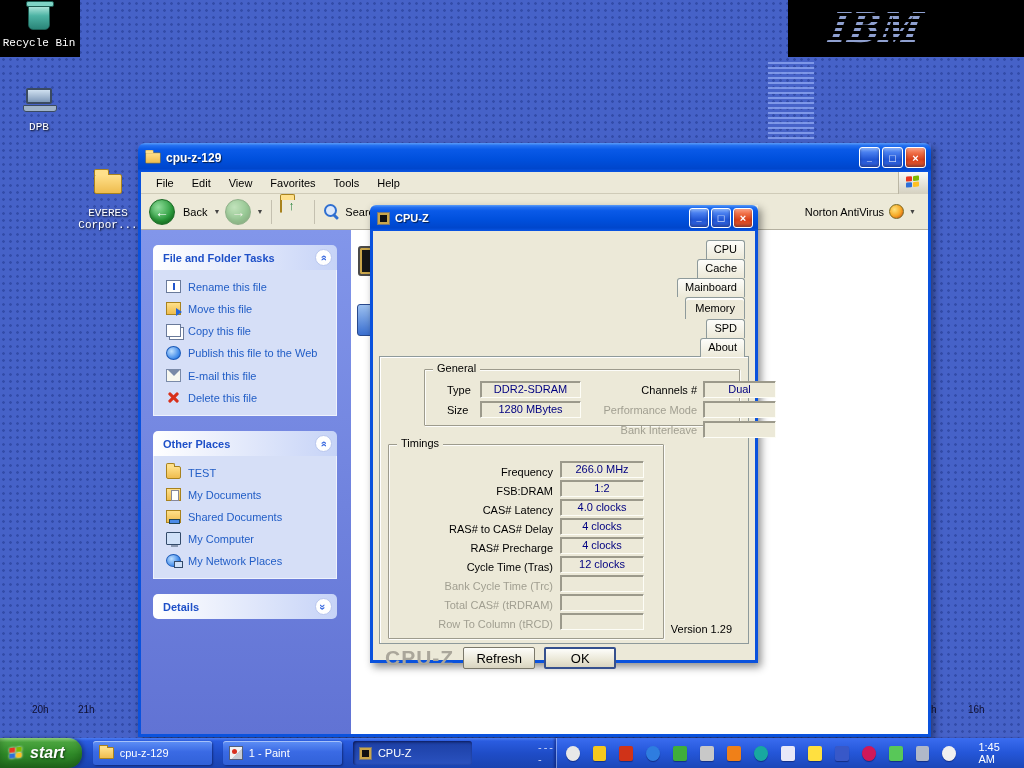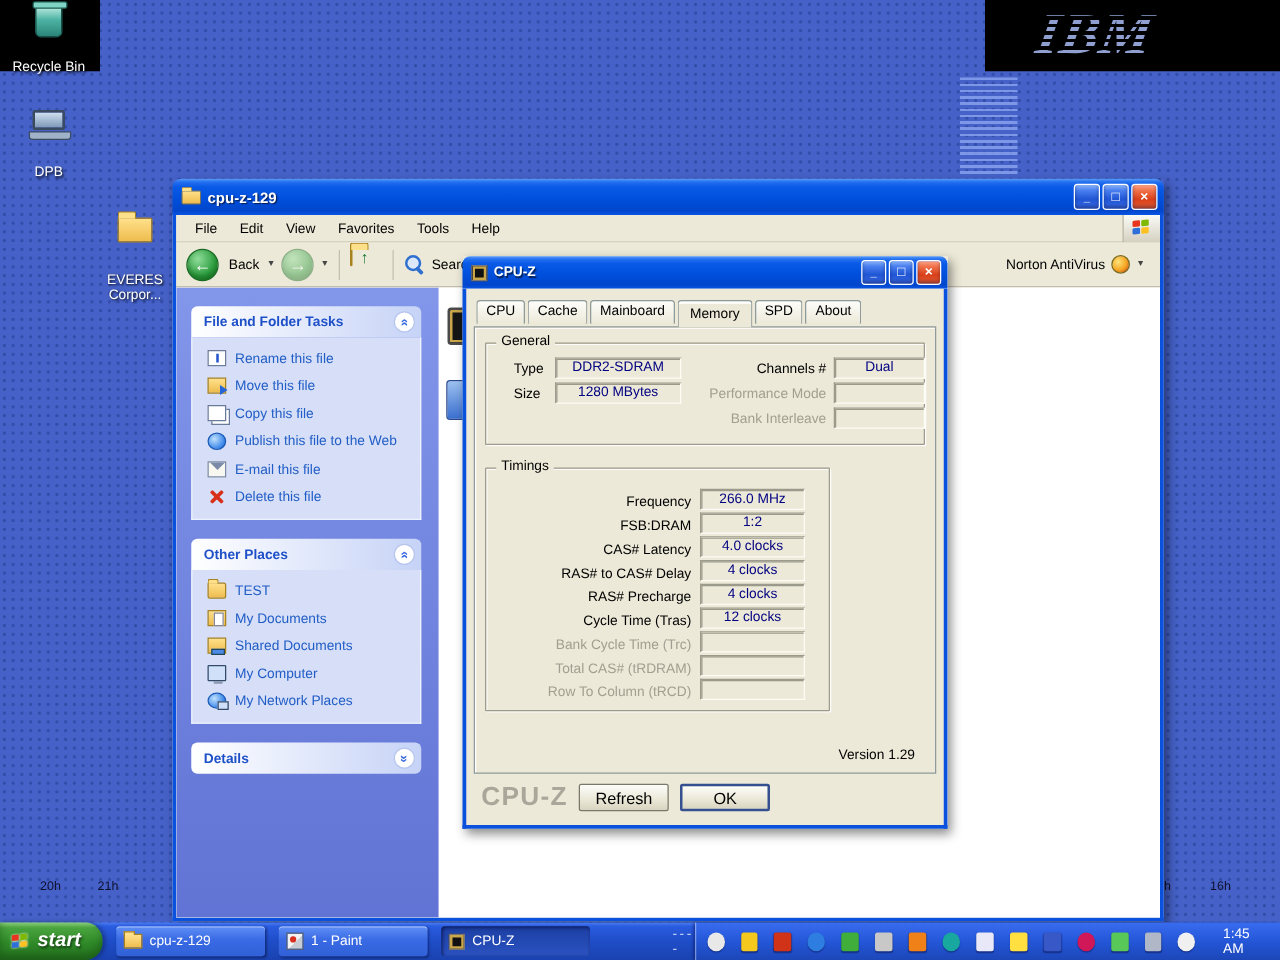--- a/index.html
+++ b/index.html
@@ -15,21 +15,21 @@
   .bk-right { position:absolute; left:788px; top:0; width:236px; height:57px; background:#000; }
   .ibm { position:absolute; left:830px; top:0px; font-family:"Liberation Serif", serif;
     font-weight:bold; font-style:italic; font-size:46px; color:#8fa0d0;
     transform:skewX(-10deg); letter-spacing:1px; }
   .ibm-stripes { position:absolute; left:812px; top:4px; width:150px; height:46px;
     background:repeating-linear-gradient(180deg, transparent 0 3px, #000 3px 6px); pointer-events:none; }
   .wall-stripes { position:absolute; left:768px; top:62px; width:46px; height:78px;
     background:repeating-linear-gradient(180deg, rgba(140,165,240,.8) 0 2px, transparent 2px 5px); }
 
   .dicon { position:absolute; width:74px; text-align:center; color:#fff; cursor:default; }
-  .dicon .lbl { margin-top:14px; font-size:11px; text-shadow:1px 1px 2px #000; line-height:12px; }
+  .dicon .lbl { margin-top:3px; font-size:11px; text-shadow:1px 1px 2px #000; line-height:12px;font-family:Liberation Mono, monospace; }
   .icon-box { width:32px; height:30px; margin:0 auto; position:relative; }
 
   .recycle-glyph { width:22px; height:26px; margin:0 auto;
     background:linear-gradient(180deg,#bfeee4,#4db3a4 45%,#2a8578); border:1px solid #1c5c52;
     border-radius:3px 3px 5px 5px; position:relative; }
   .recycle-glyph::before { content:""; position:absolute; left:-3px; top:-4px; width:26px; height:4px;
     background:#7fd4c6; border:1px solid #1c5c52; border-radius:2px; }
 
   .laptop-glyph { width:26px; height:16px; margin:4px auto 0;
     background:linear-gradient(#cfe0f0,#7e98b8); border:2px solid #3a4a60; border-radius:2px; position:relative; }
@@ -133,33 +133,33 @@
     background:linear-gradient(#9cc0f0,#3a6fd0); border:1px solid #28498e; border-radius:3px; }
 
   
   .cpuz { left:370px; top:205px; width:388px; height:458px; z-index:30; }
   .cpuz .titlebar { height:26px; border-radius:6px 6px 0 0; }
   .cpuz .t-text { font-size:11px; }
   .cpuz .cbtn { width:20px; height:20px; }
   .cpuz .win-body { height:calc(100% - 26px); padding:4px 6px 5px; }
   .chip-sm { width:13px; height:13px; background:#111; border:1px solid #777; box-shadow:inset 0 0 0 2px #caa64a; flex:0 0 13px; }
 
-  .tabstrip { display:flex; align-items:flex-start; padding:4px 2px 0; position:relative; z-index:2; }
+  .tabstrip { display:flex; align-items:flex-end; padding:4px 2px 0; position:relative; z-index:2;flex-direction:column; }
   .tab { font-size:11px; height:19px; line-height:17px; padding:0 7px;
     background:linear-gradient(180deg,#fdfdfa,#ece9d8); border:1px solid #8e9a9b; border-bottom:none;
     border-radius:3px 3px 0 0; margin-right:2px; cursor:pointer; position:relative; top:1px; }
   .tab.active { height:22px; line-height:20px; padding:0 9px; background:#ece9d8; z-index:3; top:1px;
     box-shadow:inset 0 2px 0 #fff; }
   .page { flex:1; border:1px solid #8e9a9b; box-shadow:inset 1px 1px 0 #fff; background:#ece9d8;
     position:relative; padding:12px 8px 4px; }
 
   .groupbox { position:relative; border:1px solid #9d9b8d; border-radius:1px;
     box-shadow:inset 1px 1px 0 rgba(255,255,255,.85), 1px 1px 0 rgba(255,255,255,.85); }
   .legend { position:absolute; top:-8px; left:8px; background:#ece9d8; padding:0 4px; font-size:11px; }
-  .gb-general { height:82px; margin-bottom:18px; }
+  .gb-general { height:57px; margin-bottom:18px;margin-left:36px; }
   .gb-general .lbl, .gb-general .lblr { position:absolute; font-size:11px; }
   .lblr { text-align:right; }
   .dis { color:#a19f91; }
   .fld { position:absolute; height:17px; line-height:15px; text-align:center; font-size:11px; color:#000080;
     background:#ece9d8; border:1px solid; border-color:#9c9a8c #fdfdf6 #fdfdf6 #9c9a8c;
     box-shadow:inset 1px 1px 0 rgba(90,88,75,.55); }
   .gb-timings { width:276px; padding:14px 19px 8px 0; }
   .trow { display:flex; justify-content:flex-end; align-items:flex-end; height:19px; }
   .tlabel { flex:1; text-align:right; margin-right:7px; white-space:nowrap; }
   .tfld { position:static; width:84px; flex:0 0 84px; }

